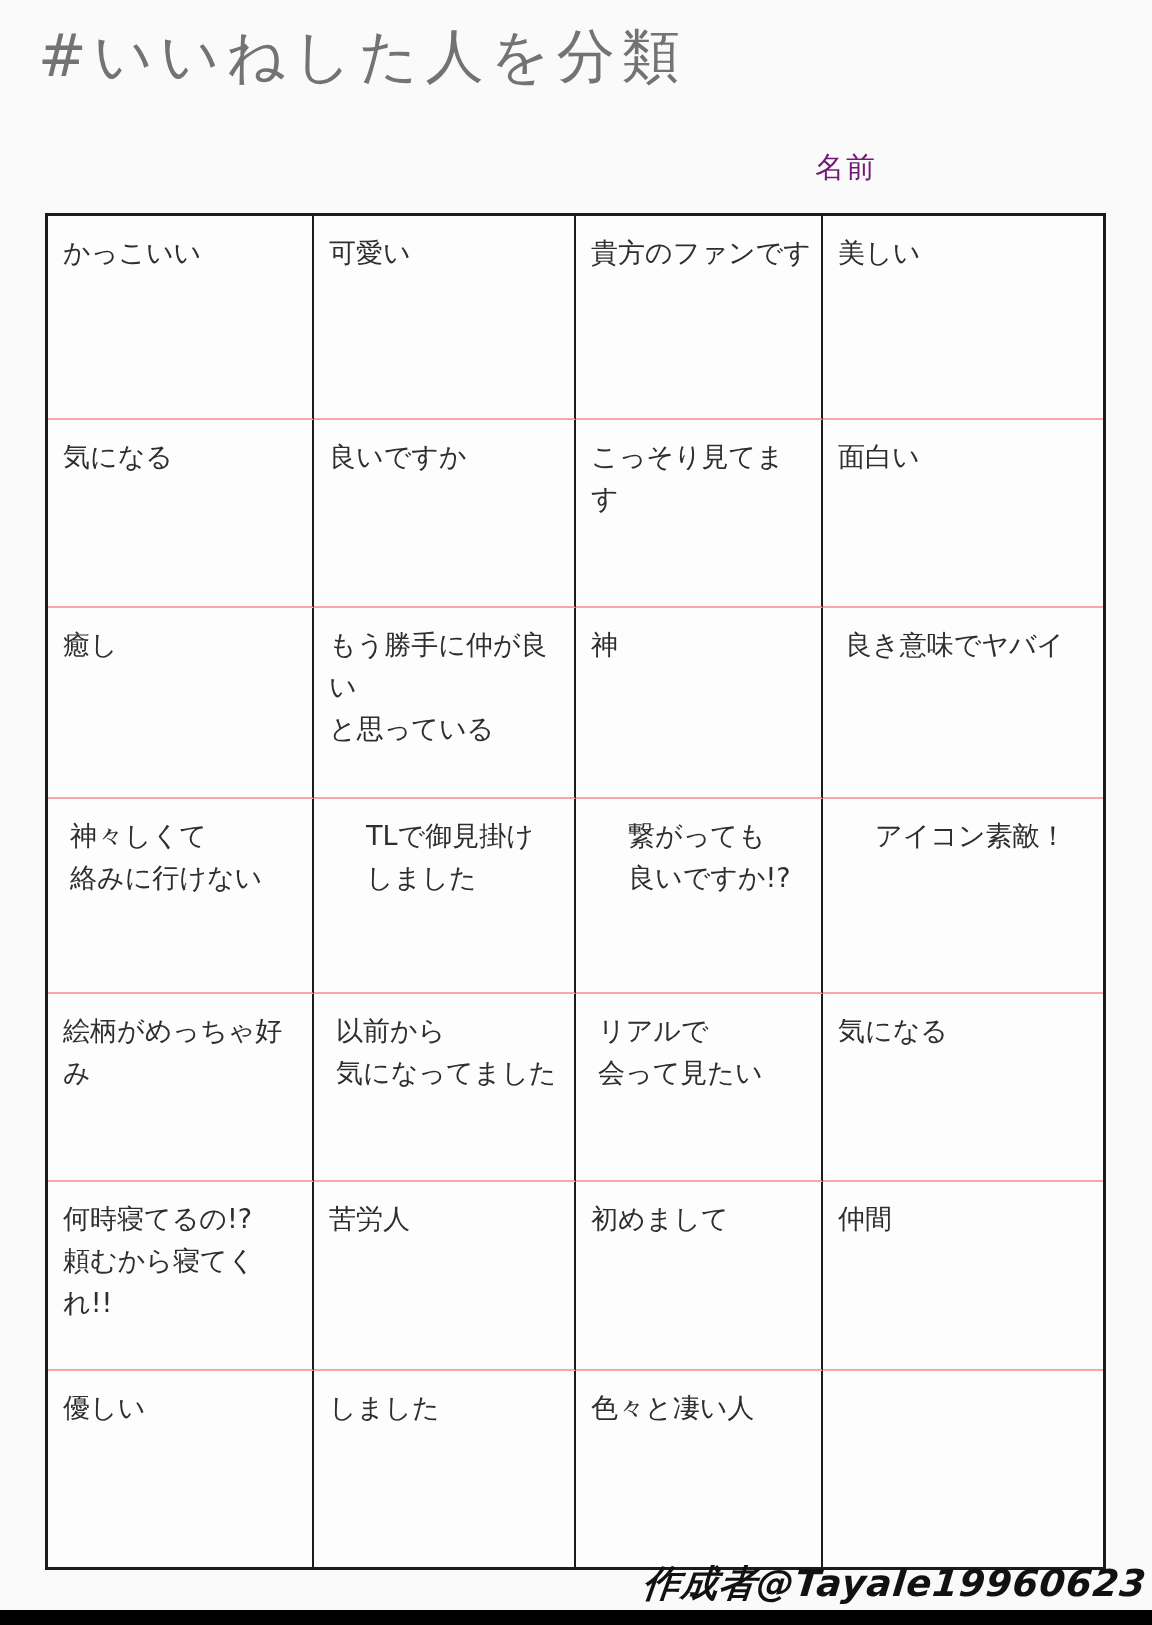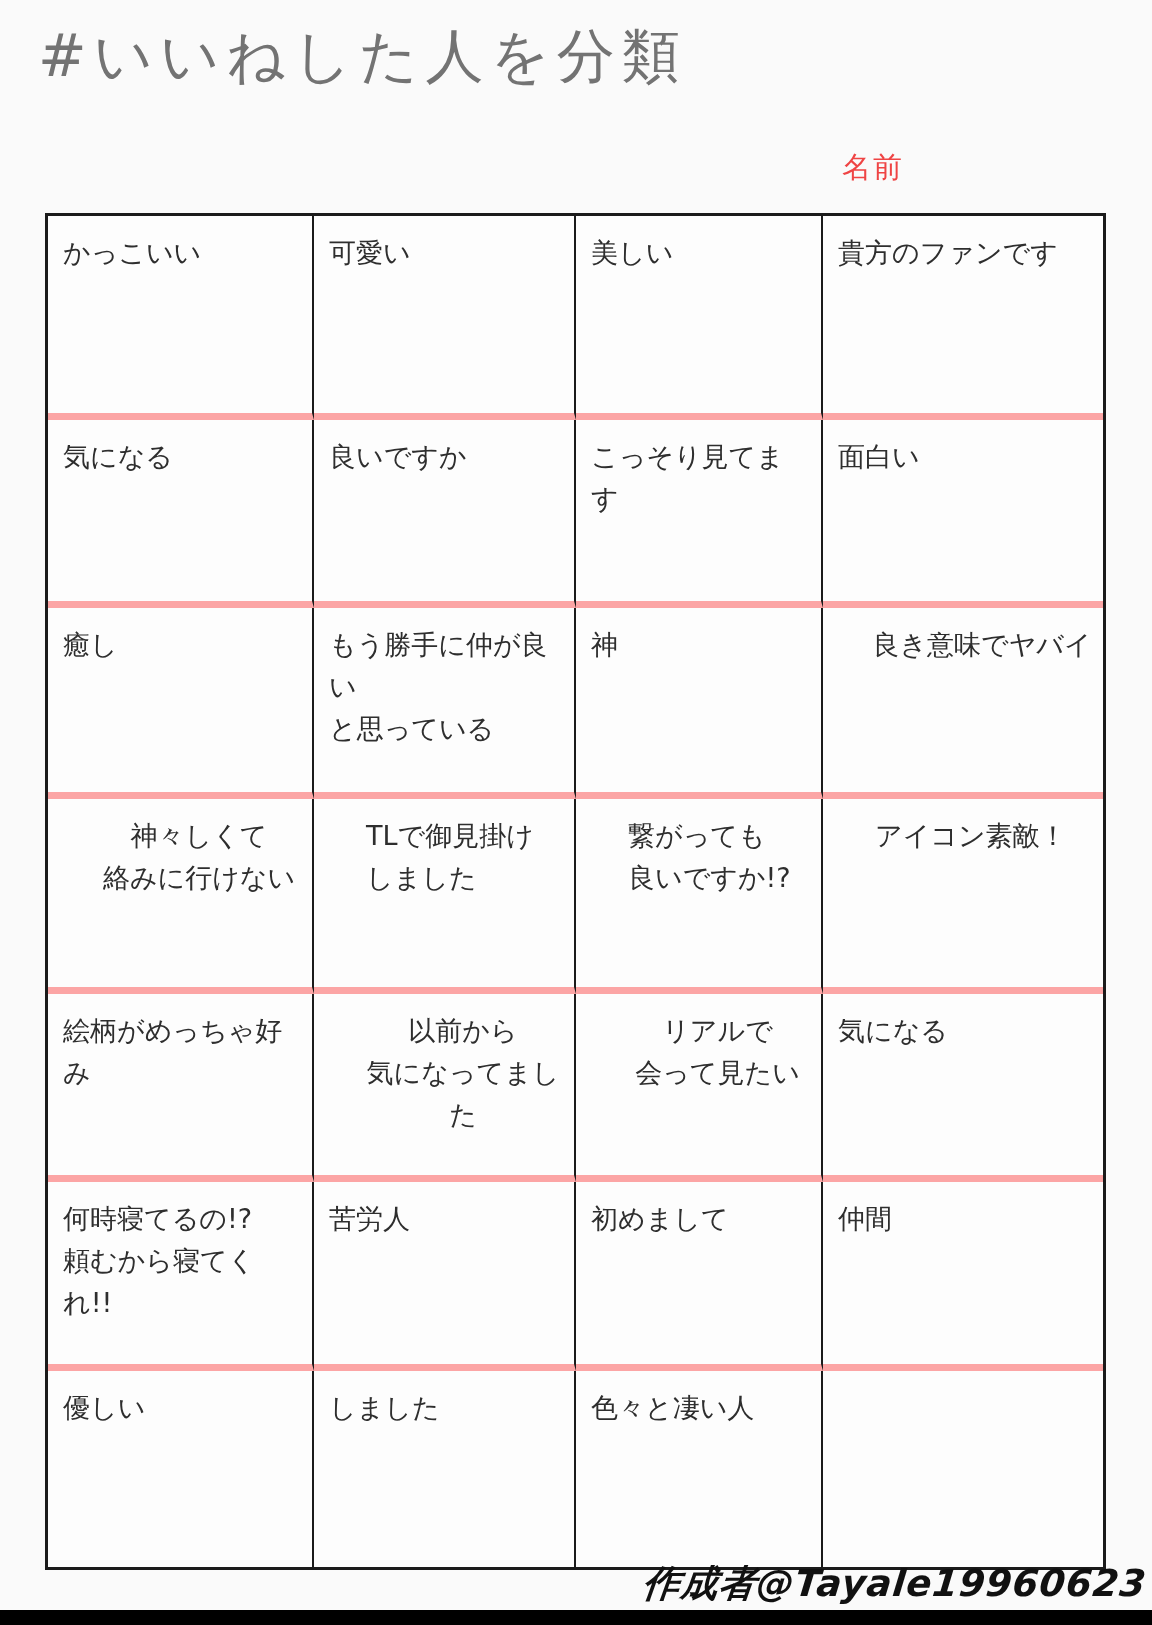--- a/index.html
+++ b/index.html
@@ -23,51 +23,50 @@
     font-weight: 500;
     letter-spacing: 7px;
     color: #737373;
     margin: 0;
   }
   .name-label {
     position: absolute;
     left: 815px;
     top: 148px;
     font-size: 29px;
-    color: #ef4444;
+    color: #701a75;
     letter-spacing: 2px;
-    margin-left: 27px;
   }
   .grid {
     position: absolute;
     left: 45px;
     top: 213px;
     width: 1061px;
     height: 1357px;
     box-sizing: border-box;
     border: 3px solid #1b1b1b;
     background: #fdfdfd;
     display: grid;
     grid-template-columns: 266px 262px 247px 1fr;
     grid-template-rows: 204px 188px 191px 195px 188px 189px 1fr;
   }
   .cell {
     box-sizing: border-box;
     border-right: 2px solid #1b1b1b;
-    border-bottom: 7px solid #fca5a5;
+    border-bottom: 2px solid #fca5a5;
     padding: 16px 10px 10px 15px;
     font-size: 27px;
     line-height: 1.55;
     white-space: pre-line;
     color: #2e2e2e;
     overflow: hidden;
   }
   .cell:nth-child(4n) { border-right: none; }
   .cell:nth-child(n+25) { border-bottom: none; }
-  .cell.indent-sm { padding-left: 48px; text-align: center; }
+  .cell.indent-sm { padding-left: 22px; }
   .cell.indent-md { padding-left: 52px; }
   .signature {
     position: absolute;
     right: 6px;
     bottom: 16px;
     font-size: 37px;
     font-style: italic;
     font-weight: 600;
     color: #111;
     transform: skewX(-6deg);
@@ -85,22 +84,22 @@
 </head>
 <body>
 
 <h1 class="page-title">#いいねした人を分類</h1>
 
 <div class="name-label">名前</div>
 
 <div class="grid">
   <div class="cell">かっこいい</div>
   <div class="cell">可愛い</div>
+  <div class="cell">貴方のファンです</div>
   <div class="cell">美しい</div>
-  <div class="cell">貴方のファンです</div>
 
   <div class="cell">気になる</div>
   <div class="cell">良いですか</div>
   <div class="cell">こっそり見てます</div>
   <div class="cell">面白い</div>
 
   <div class="cell">癒し</div>
   <div class="cell">もう勝手に仲が良い
 と思っている</div>
   <div class="cell">神</div>

